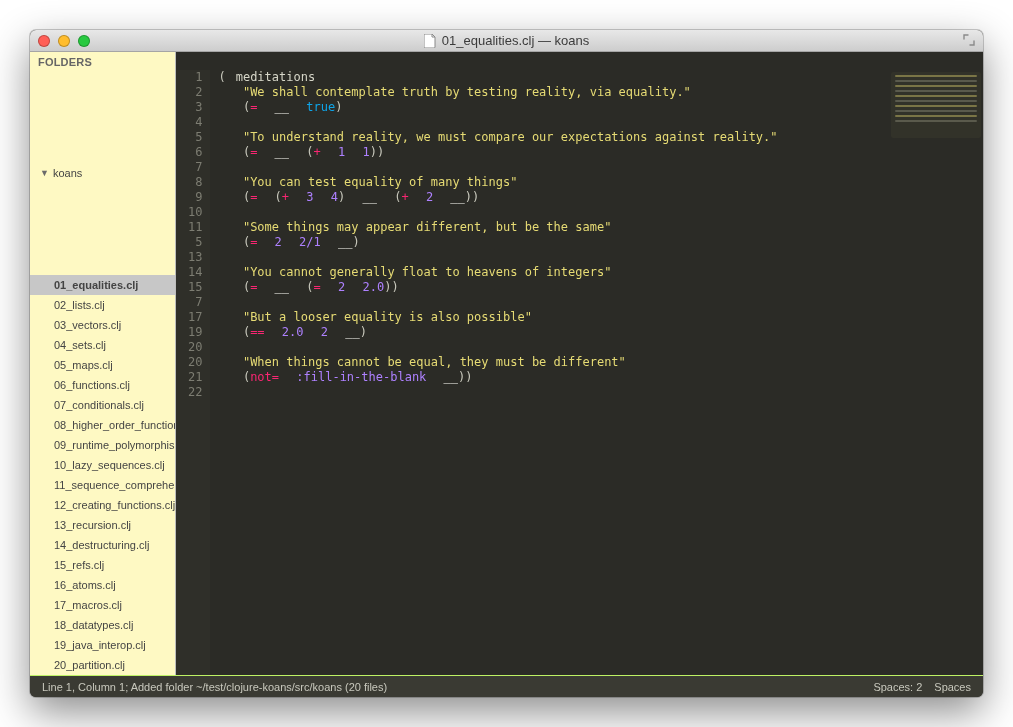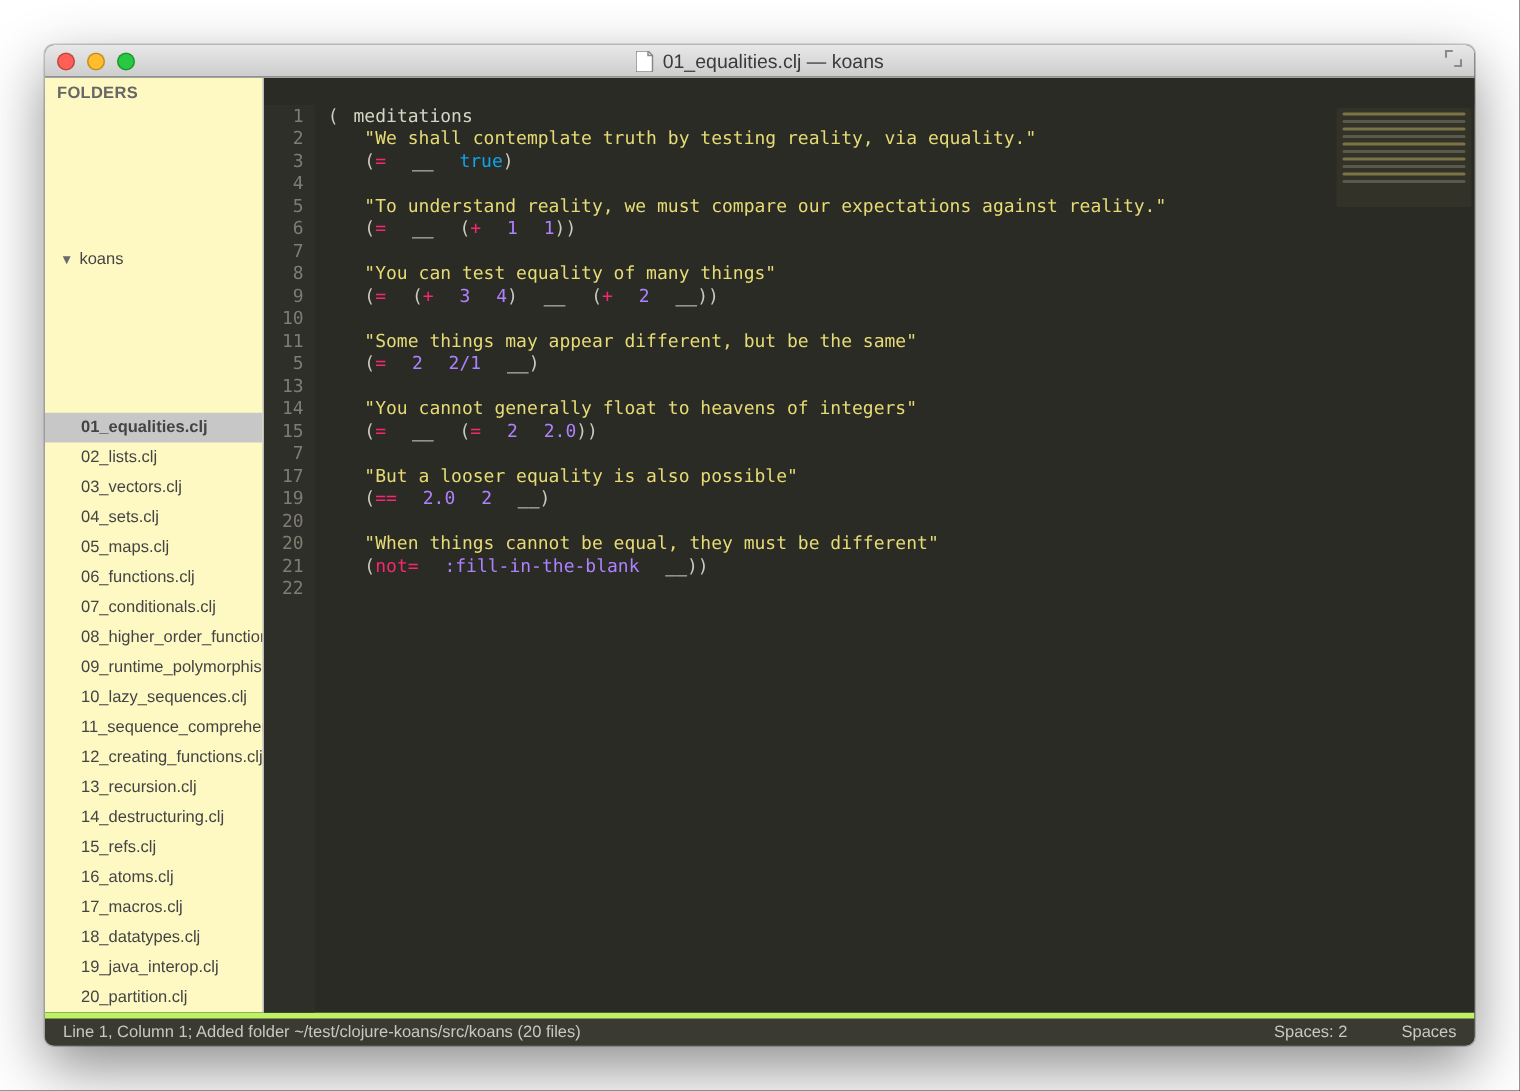--- a/index.html
+++ b/index.html
@@ -169,27 +169,27 @@
     margin: 3px 4px;
     background: #5a5a4c;
     border-radius: 1px;
   }
   .minimap .mline.y { background: #7a7546; }
 
   
   .statusbar {
     height: 22px;
     background: #3a3a33;
-    border-top: 4px solid #bef264;
+    border-top: 1px solid #bef264;
     color: #c8c8bd;
     font-size: 11px;
     display: flex;
     align-items: center;
     padding: 0 12px;
-    gap: 36px;
+    gap: 12px;
     flex: 0 0 auto;
   }
   .statusbar .spacer { flex: 1 1 auto; }
 </style>
 </head>
 <body>
 
 <div class="window">
 
   <div class="titlebar">

